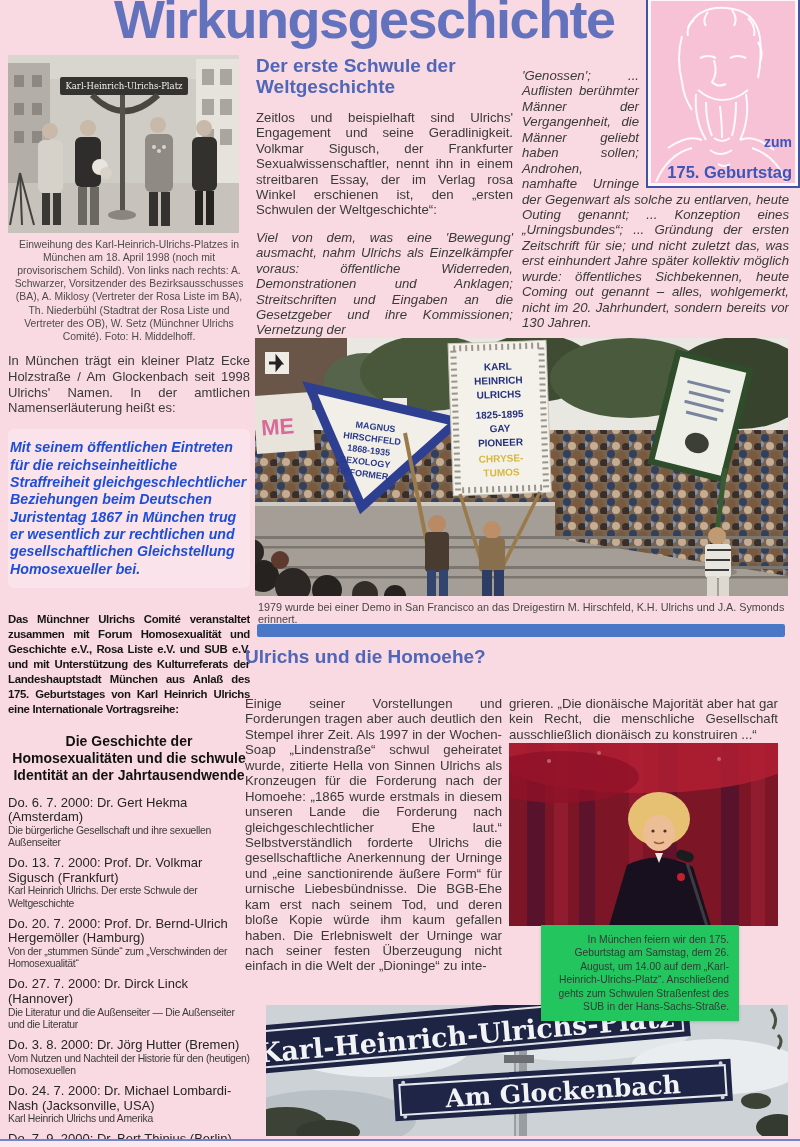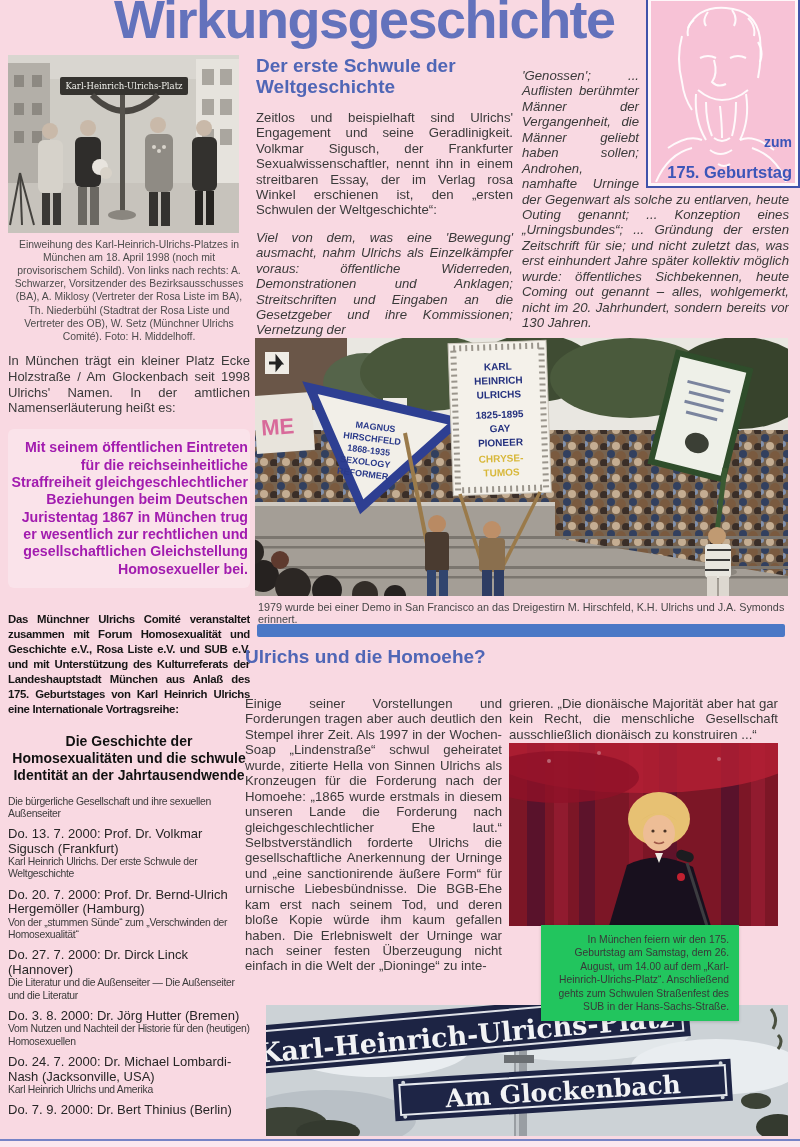--- a/index.html
+++ b/index.html
@@ -12,21 +12,21 @@
             border:2px solid #4053aa;box-shadow:inset 0 0 0 3px rgba(255,255,255,.85);}
   #bday-box svg{position:absolute;left:0;top:0;}
   .bday-text{position:absolute;right:6px;bottom:5px;text-align:right;color:#3c55b8;font-weight:bold;line-height:1.12;}
   .bday-l1{font-size:14px;} .bday-l2{font-size:16.5px;margin-top:12px;}
   
   #left-col{left:8px;top:55px;width:242px;height:1085px;overflow:hidden;}
   .photo-caption{font-size:10.4px;line-height:1.26;color:#4c4c4c;text-align:center;margin-top:5px;}
   .body-text{font-size:13px;line-height:1.22;text-align:justify;color:#3a3a3a;margin:0;}
   #intro{margin-top:10px;}
   #official-quote{margin-top:13px;padding:10px 2px;background:rgba(255,255,255,.28);border-radius:6px;
-     color:#a21caf;font-weight:bold;text-align:right;font-size:14.2px;line-height:1.22;}
+     color:#1d4ed8;font-weight:bold;font-style:italic;text-align:left;font-size:14.2px;line-height:1.22;}
   #comite{margin-top:24px;font-size:11.4px;line-height:1.32;font-weight:bold;color:#151515;
      text-align:justify;letter-spacing:-0.3px;}
   #series-title{margin:16px 0 0;font-size:14px;line-height:1.2;font-weight:bold;color:#111;text-align:center;}
   #lectures{margin-top:12px;}
   .lec{margin-bottom:7px;}
   .lec-date{font-size:13px;line-height:1.12;color:#262626;}
   .lec-topic{font-size:10.4px;line-height:1.18;color:#3c3c3c;letter-spacing:-0.3px;}
   
   #article1{left:256px;top:56px;width:533px;height:281px;overflow:hidden;display:flex;gap:9px;}
   .a1c1{width:257px;} .a1c2{flex:1;}
@@ -135,20 +135,21 @@
   <p class="body-text" id="intro">In München trägt ein kleiner Platz Ecke Holzstraße / Am Glockenbach seit 1998 Ulrichs' Namen. In der amtlichen Namenserläuterung heißt es:</p>
 
   <div id="official-quote">Mit seinem öffentlichen Eintreten für die reichseinheitliche Straffreiheit gleichgeschlechtlicher Beziehungen beim Deutschen Juristentag 1867 in München trug er wesentlich zur rechtlichen und gesellschaftlichen Gleichstellung Homosexueller bei.</div>
 
   <p class="body-text" id="comite">Das Münchner Ulrichs Comité veranstaltet zusammen mit Forum Homosexualität und Geschichte e.V., Rosa Liste e.V. und SUB e.V. und mit Unterstützung des Kulturreferats der Landeshauptstadt München aus Anlaß des 175. Geburtstages von Karl Heinrich Ulrichs eine Internationale Vortragsreihe:</p>
 
   <h3 id="series-title">Die Geschichte der Homosexualitäten und die schwule Identität an der Jahrtausendwende</h3>
 
   <div id="lectures">
     <div class="lec">
+      <div class="lec-date">Do. 6. 7. 2000:  Dr. Gert Hekma (Amsterdam)</div>
       <div class="lec-topic">Die bürgerliche Gesellschaft und ihre sexuellen Außenseiter</div>
     </div>
     <div class="lec">
       <div class="lec-date">Do. 13. 7. 2000:  Prof. Dr. Volkmar Sigusch (Frankfurt)</div>
       <div class="lec-topic">Karl Heinrich Ulrichs. Der erste Schwule der Weltgeschichte</div>
     </div>
     <div class="lec">
       <div class="lec-date">Do. 20. 7. 2000:  Prof. Dr. Bernd-Ulrich Hergemöller (Hamburg)</div>
       <div class="lec-topic">Von der „stummen Sünde“ zum „Verschwinden der Homosexualität“</div>
     </div>

